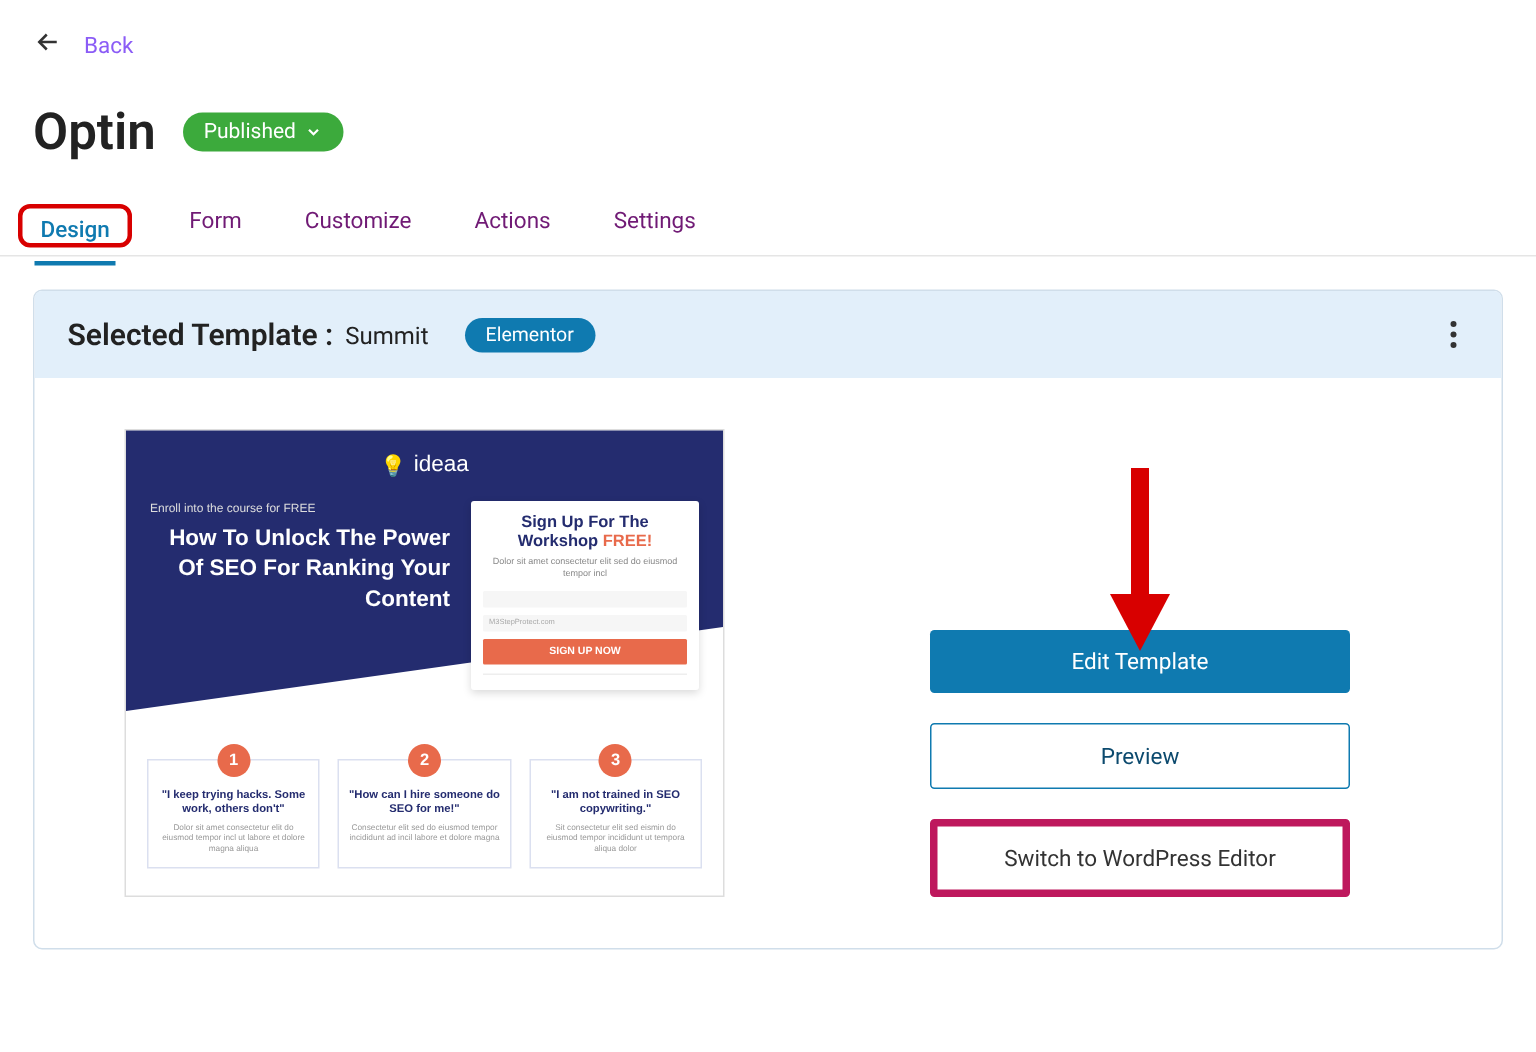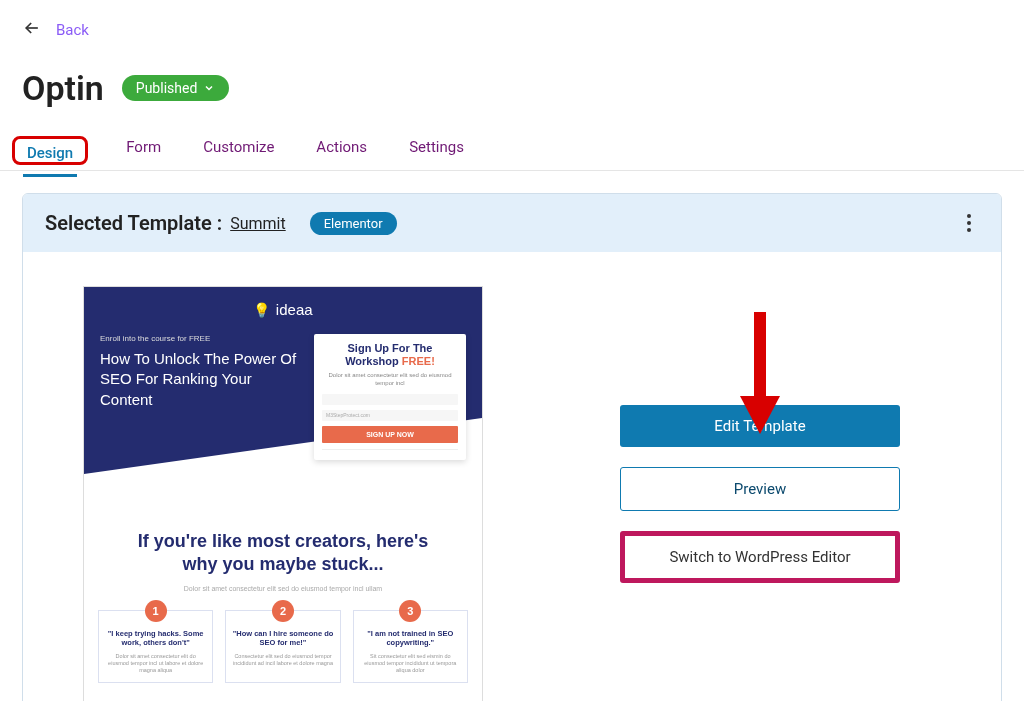--- a/index.html
+++ b/index.html
@@ -79,21 +79,21 @@
     background: #fff;
   }
   .panel-header {
     background: #e2effa;
     padding: 16px 22px;
     display: flex;
     align-items: center;
     gap: 14px;
   }
   .panel-header .label { font-size: 20px; font-weight: 600; color: #222; }
-  .panel-header .template-name { font-size: 16px; color: #222; font-weight: 400; margin-left: -6px; text-decoration: underline;}
+  .panel-header .template-name { font-size: 16px; color: #222; font-weight: 400; margin-left: -6px;}
   .elementor-badge {
     background: #0f7ab0;
     color: #fff;
     border-radius: 14px;
     padding: 4px 14px;
     font-size: 13px;
     margin-left: 10px;
   }
   .kebab {
     margin-left: auto;
@@ -113,21 +113,21 @@
     display: flex;
     padding: 34px 44px 34px 60px;
     gap: 60px;
   }
   .preview-col { flex: 0 0 420px; }
   .actions-col {
     flex: 1;
     display: flex;
     flex-direction: column;
     align-items: center;
-    justify-content: center;
+    justify-content: flex-end;
     gap: 20px;
     position: relative;
   }
   .arrow-annotation {
     position: absolute;
     top: 18px;
     left: 50%;
     transform: translateX(-50%);
     pointer-events: none;
   }
@@ -180,21 +180,21 @@
     color: #fff;
     text-align: center;
     font-size: 15px;
     margin-bottom: 16px;
     display:flex; justify-content:center; align-items:center; gap:5px;
   }
   .tpl-logo .bulb { font-size:14px; }
   .tpl-hero-inner { display:flex; gap:14px; position:relative; z-index:1; padding-bottom:46px;}
   .tpl-hero-left { flex:1; color:#fff; }
   .tpl-enroll { font-size:8px; color:#ddd; margin-bottom:6px; }
-  .tpl-headline { font-weight:400; font-size:15px; line-height:1.35; }
+  .tpl-headline { font-weight:700; font-size:15px; line-height:1.35;text-align:right; }
   .tpl-card {
     background:#fff;
     width:152px;
     border-radius:2px;
     padding:8px 8px 10px 8px;
     font-size:8px;
     text-align:center;
     box-shadow:0 2px 6px rgba(0,0,0,0.15);
   }
   .tpl-card-title { font-weight:700; font-size:11px; color:#242c6f; line-height:1.2;}
@@ -288,27 +288,20 @@
                   <span>Sign Up For The Workshop </span><span class="free">FREE!</span>
                 </div>
                 <div class="tpl-card-sub">Dolor sit amet consectetur elit sed do eiusmod tempor incl</div>
                 <div class="tpl-input"></div>
                 <div class="tpl-input">M3StepProtect.com</div>
                 <div class="tpl-cta">SIGN UP NOW</div>
                 <div class="tpl-card-line"></div>
               </div>
             </div>
           </div>
-          <div class="tpl-section2">
-            <div class="tpl-h2">
-              <span>If you're like most creators, here's</span><br>
-              <span>why you maybe stuck...</span>
-            </div>
-            <div class="tpl-sub">Dolor sit amet consectetur elit sed do eiusmod tempor incl ullam</div>
-          </div>
           <div class="tpl-cards3">
             <div class="tpl-mini">
               <div class="tpl-num">1</div>
               <div class="tpl-mini-title">"I keep trying hacks. Some work, others don't"</div>
               <div class="tpl-mini-body">Dolor sit amet consectetur elit do eiusmod tempor incl ut labore et dolore magna aliqua</div>
             </div>
             <div class="tpl-mini">
               <div class="tpl-num">2</div>
               <div class="tpl-mini-title">"How can I hire someone do SEO for me!"</div>
               <div class="tpl-mini-body">Consectetur elit sed do eiusmod tempor incididunt ad incil labore et dolore magna</div>

